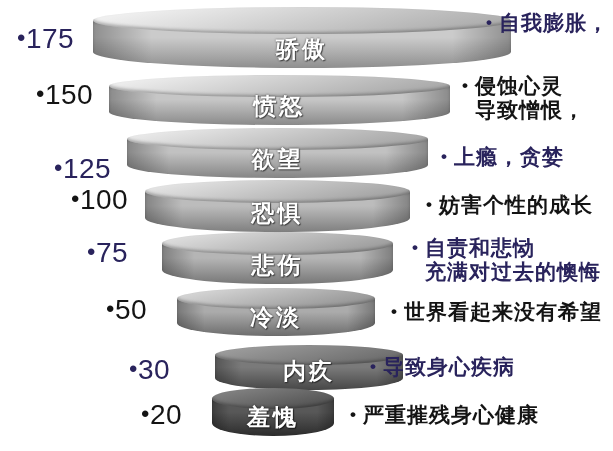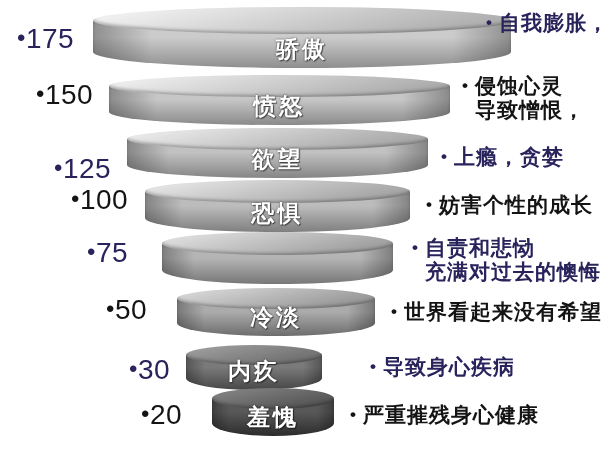--- a/index.html
+++ b/index.html
@@ -71,27 +71,28 @@
         <div class="disc-label">欲望</div>
       </div>
       <div class="disc" style="left: 145px; top: 180px; width: 265px; height: 52px;">
         <div class="disc-body" style="top: 12px; height: 40px; border-radius: 0px 0px 50% 50% / 0px 0px 14px 14px; background: linear-gradient(90deg, rgba(0, 0, 0, 0.3), rgba(0, 0, 0, 0) 14%, rgba(0, 0, 0, 0) 86%, rgba(0, 0, 0, 0.3)), linear-gradient(rgb(188, 188, 188) 0%, rgb(188, 188, 188) 35%, rgb(127, 127, 127) 100%);"></div>
         <div class="disc-top" style="height: 23px; background: linear-gradient(168deg, rgb(227, 227, 227) 12%, rgb(157, 157, 157) 92%);"></div>
         <div class="disc-label">恐惧</div>
       </div>
       <div class="disc" style="left: 162px; top: 232px; width: 231px; height: 52px;">
         <div class="disc-body" style="top: 12px; height: 40px; border-radius: 0px 0px 50% 50% / 0px 0px 14px 14px; background: linear-gradient(90deg, rgba(0, 0, 0, 0.3), rgba(0, 0, 0, 0) 14%, rgba(0, 0, 0, 0) 86%, rgba(0, 0, 0, 0.3)), linear-gradient(rgb(181, 181, 181) 0%, rgb(181, 181, 181) 35%, rgb(119, 119, 119) 100%);"></div>
         <div class="disc-top" style="height: 23px; background: linear-gradient(168deg, rgb(221, 221, 221) 12%, rgb(151, 151, 151) 92%);"></div>
+        <div class="disc-label">悲伤</div>
       </div>
       <div class="disc" style="left: 177px; top: 288px; width: 198px; height: 48px;">
         <div class="disc-body" style="top: 11px; height: 37px; border-radius: 0px 0px 50% 50% / 0px 0px 13px 13px; background: linear-gradient(90deg, rgba(0, 0, 0, 0.3), rgba(0, 0, 0, 0) 14%, rgba(0, 0, 0, 0) 86%, rgba(0, 0, 0, 0.3)), linear-gradient(rgb(171, 171, 171) 0%, rgb(171, 171, 171) 35%, rgb(109, 109, 109) 100%);"></div>
         <div class="disc-top" style="height: 21px; background: linear-gradient(168deg, rgb(213, 213, 213) 12%, rgb(143, 143, 143) 92%);"></div>
         <div class="disc-label">冷淡</div>
       </div>
-      <div class="disc" style="left: 186px; top: 345px; width: 136px; height: 45px;">
+      <div class="disc" style="left: 215px; top: 345px; width: 188px; height: 45px;">
         <div class="disc-body" style="top: 10px; height: 35px; border-radius: 0px 0px 50% 50% / 0px 0px 12px 12px; background: linear-gradient(90deg, rgba(0, 0, 0, 0.3), rgba(0, 0, 0, 0) 14%, rgba(0, 0, 0, 0) 86%, rgba(0, 0, 0, 0.3)), linear-gradient(rgb(122, 122, 122) 0%, rgb(122, 122, 122) 35%, rgb(71, 71, 71) 100%);"></div>
         <div class="disc-top" style="height: 20px; background: linear-gradient(168deg, rgb(156, 156, 156) 12%, rgb(104, 104, 104) 92%);"></div>
         <div class="disc-label">内疚</div>
       </div>
       <div class="disc" style="left: 212px; top: 388px; width: 122px; height: 48px;">
         <div class="disc-body" style="top: 11px; height: 37px; border-radius: 0px 0px 50% 50% / 0px 0px 13px 13px; background: linear-gradient(90deg, rgba(0, 0, 0, 0.3), rgba(0, 0, 0, 0) 14%, rgba(0, 0, 0, 0) 86%, rgba(0, 0, 0, 0.3)), linear-gradient(rgb(88, 88, 88) 0%, rgb(88, 88, 88) 35%, rgb(44, 44, 44) 100%);"></div>
         <div class="disc-top" style="height: 21px; background: linear-gradient(168deg, rgb(130, 130, 130) 12%, rgb(78, 78, 78) 92%);"></div>
         <div class="disc-label">羞愧</div>
       </div>
     </div>

